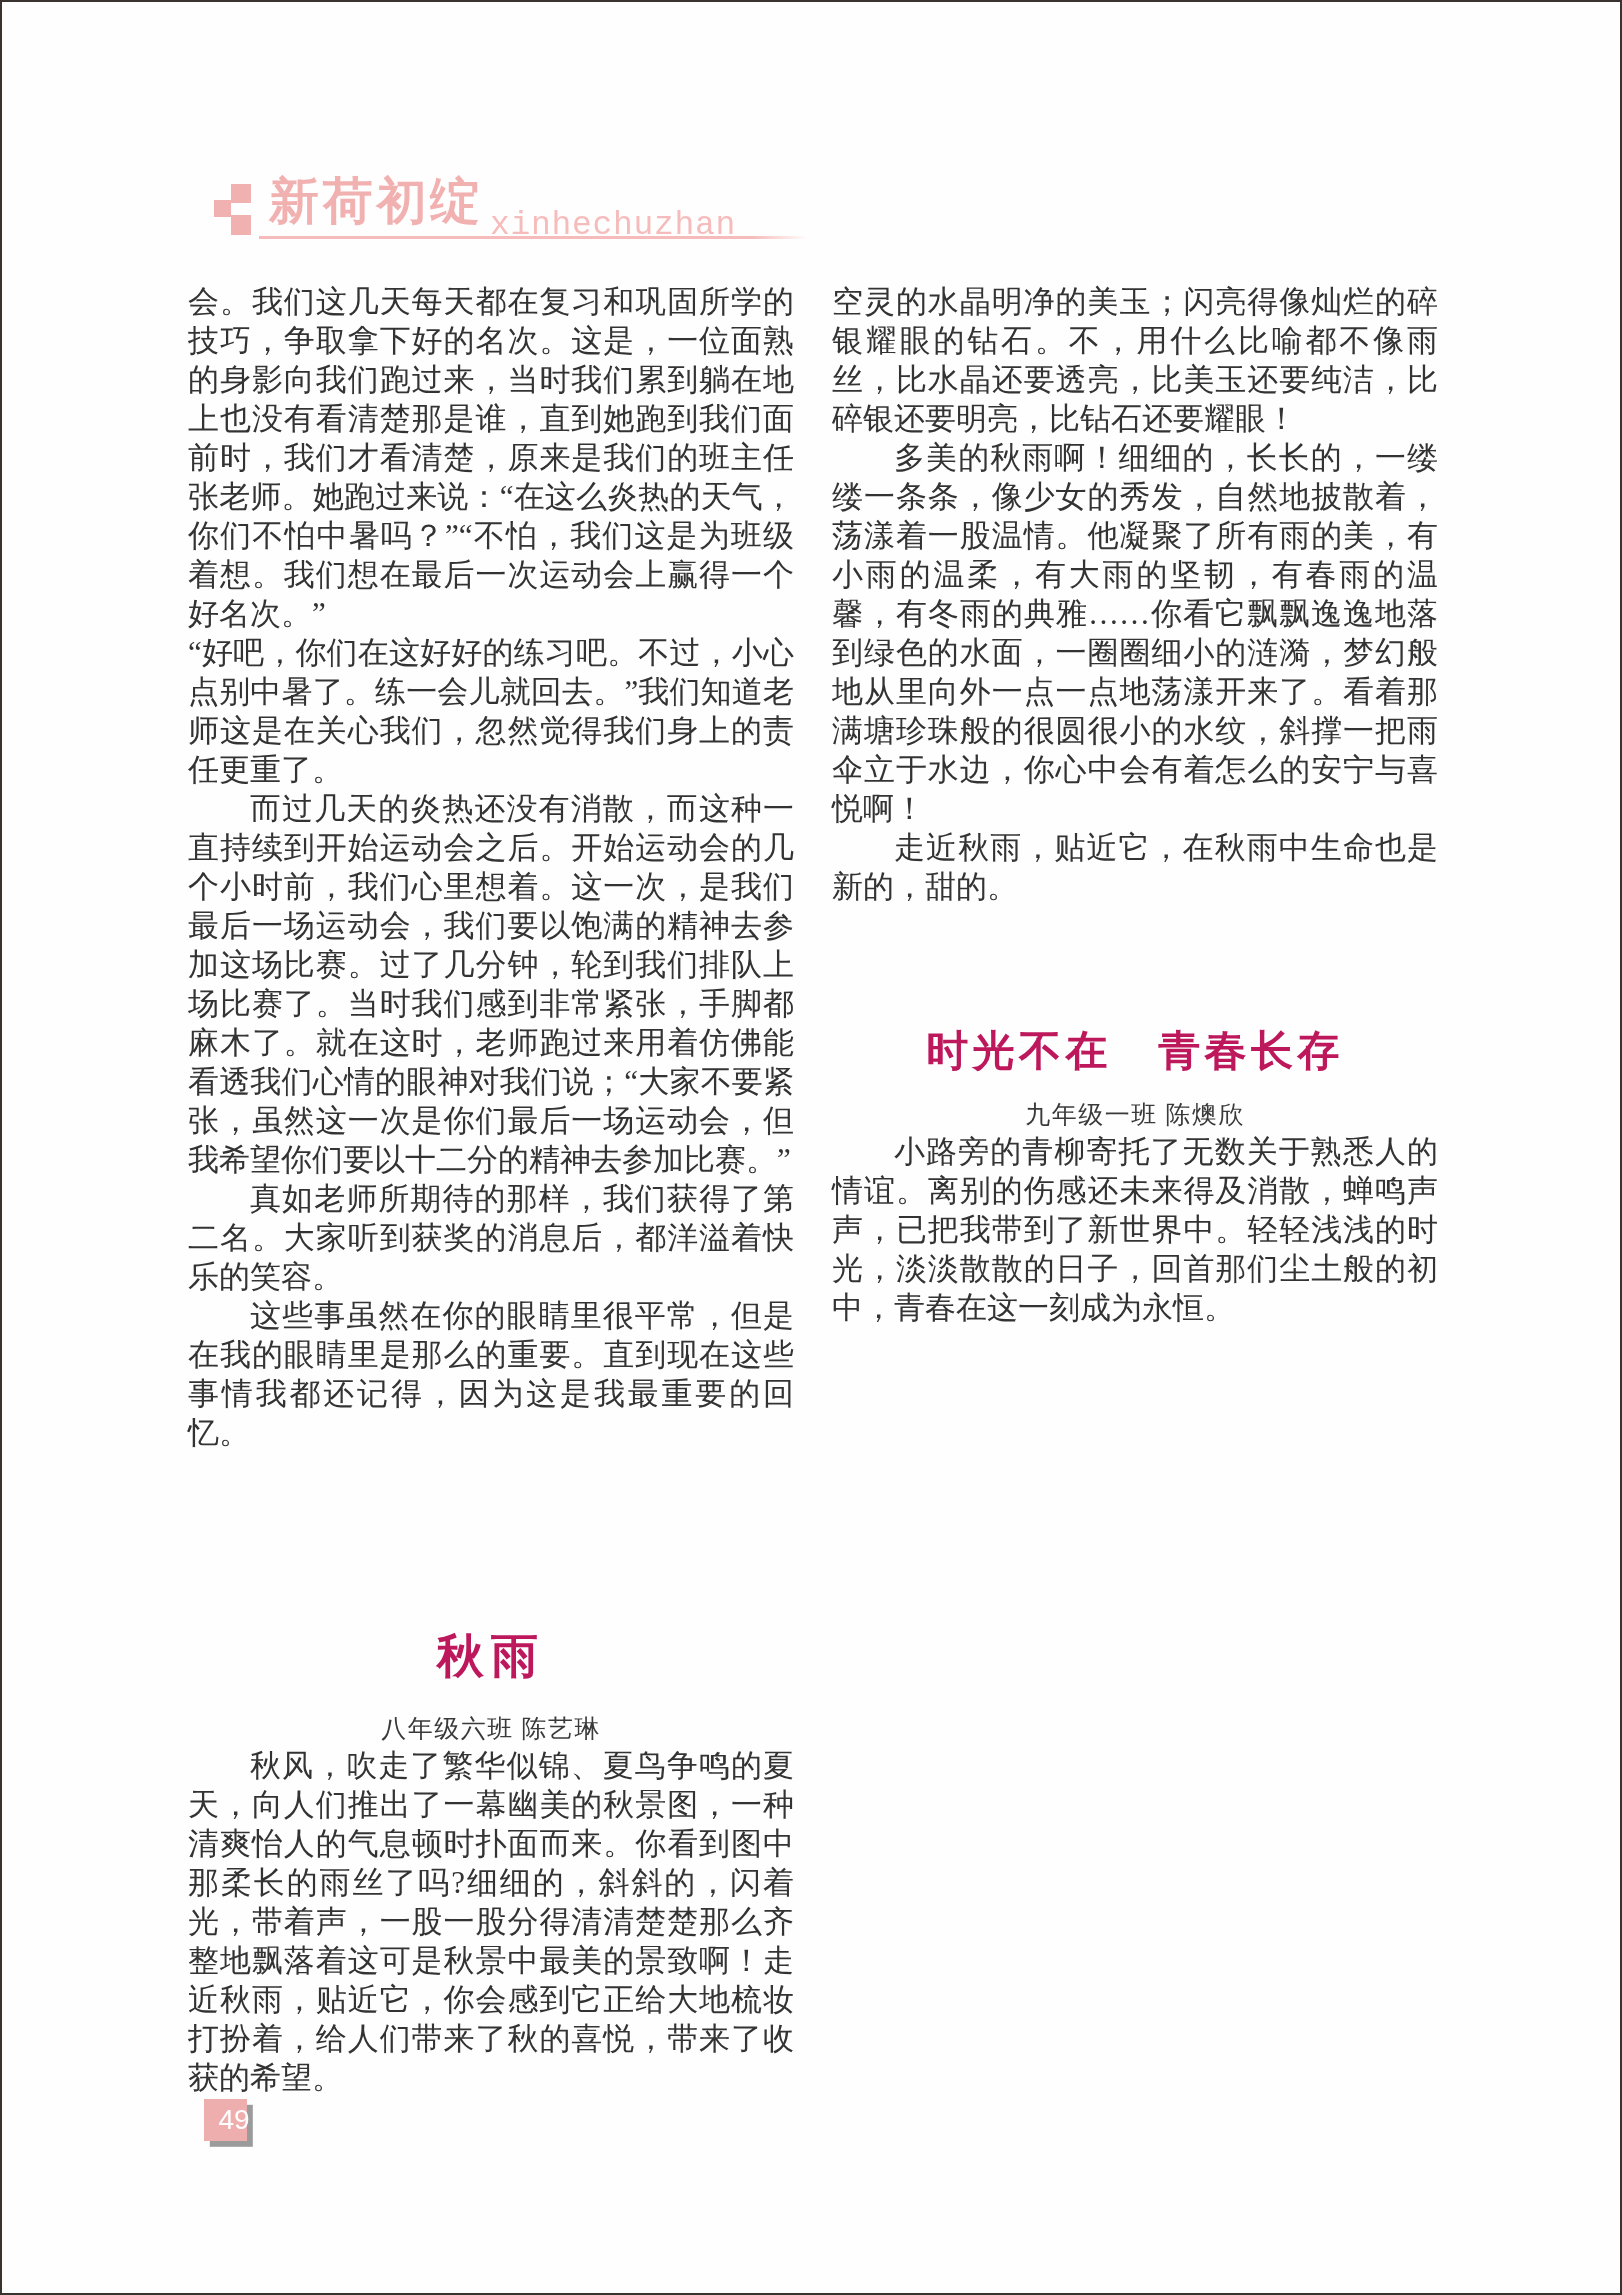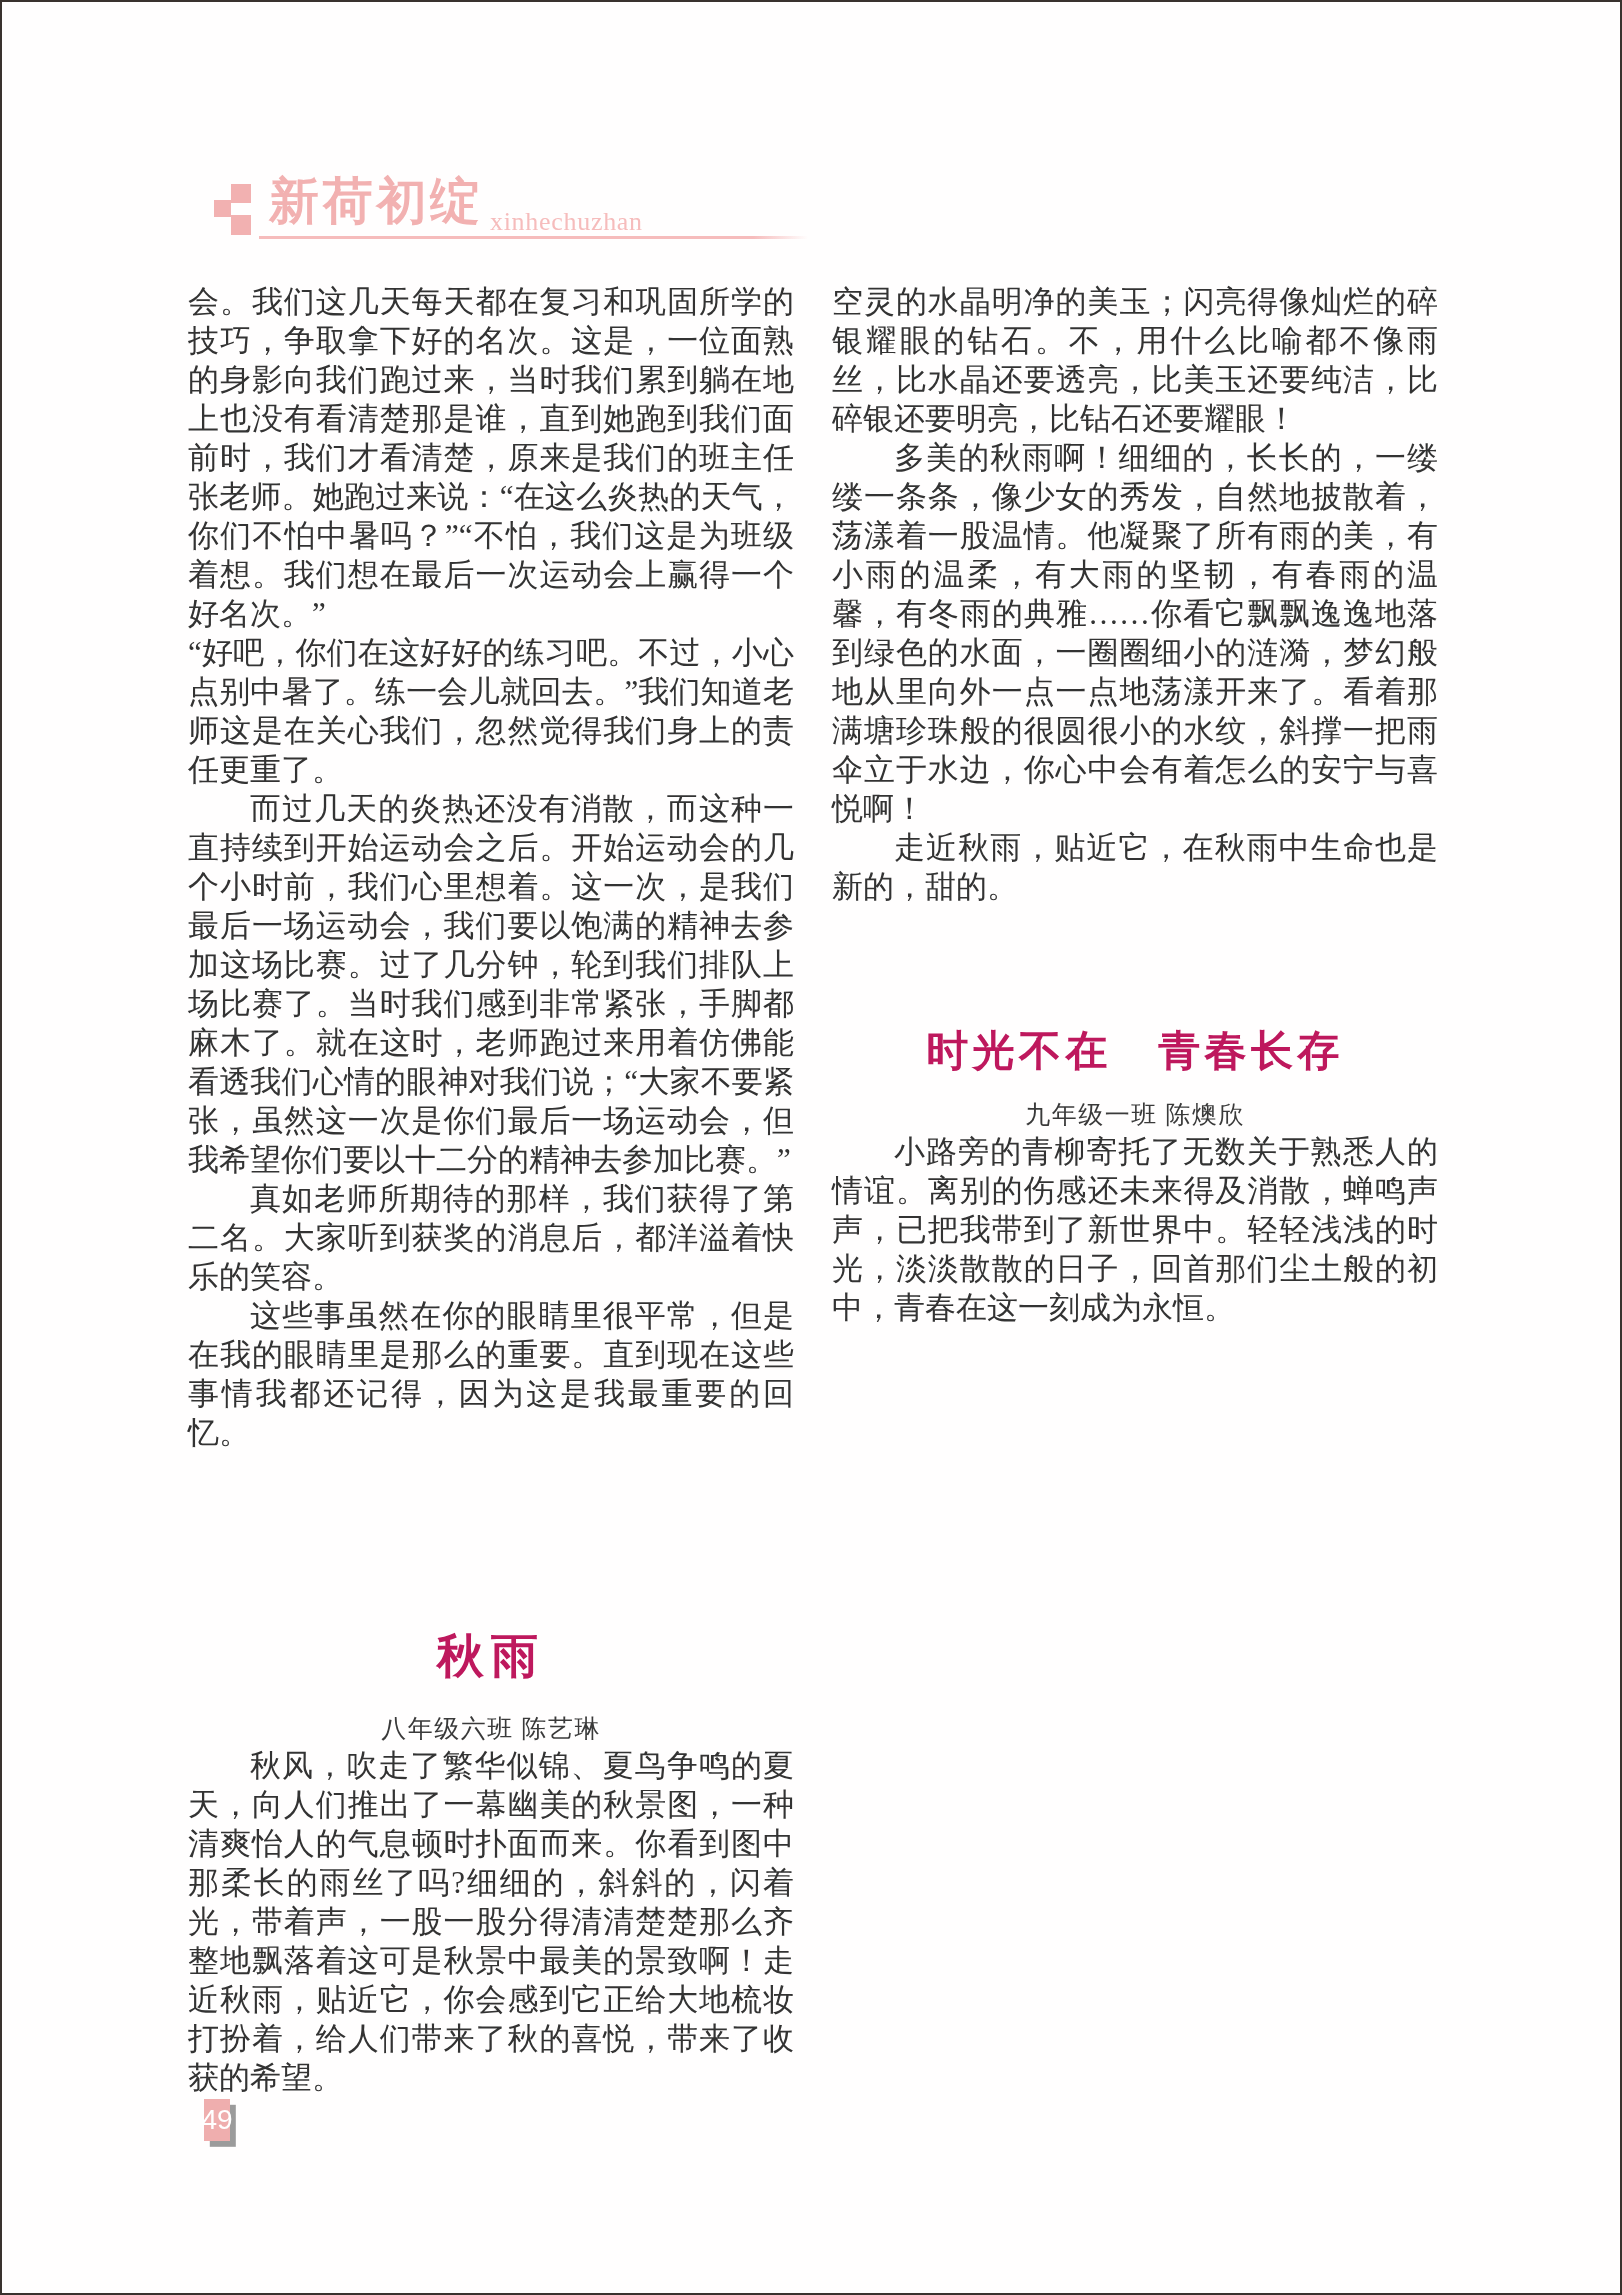--- a/index.html
+++ b/index.html
@@ -26,22 +26,22 @@
   .sq1{left:229px;top:182px;width:20px;height:19px;}
   .sq2{left:212px;top:198px;width:17px;height:17px;}
   .sq3{left:229px;top:213px;width:20px;height:20px;}
   .logo-cn{
     position:absolute;left:267px;top:174px;
     font-size:50px;font-weight:bold;line-height:1;
     color:var(--accent);letter-spacing:3.7px;white-space:nowrap;
   }
   .logo-py{
     position:absolute;left:488px;top:207px;
-    font-family:Liberation Serif, serif;
-    font-size:26px;line-height:1;color:var(--rule);letter-spacing:0.7px;white-space:nowrap;
+    font-family:Liberation Mono, monospace;
+    font-size:33px;line-height:1;color:var(--rule);letter-spacing:0.7px;white-space:nowrap;
   }
   .header-rule{
     position:absolute;left:257px;top:234px;width:549px;height:2.9px;
     background:linear-gradient(to right,var(--rule) 90%,rgba(246,188,188,0));
   }
   
   .col{
     position:absolute;top:280px;width:606px;
     font-size:31px;line-height:39px;
     text-align:justify;text-justify:inter-ideograph;
@@ -61,20 +61,21 @@
     text-align:center;font-size:25px;letter-spacing:1.5px;
     text-indent:0;line-height:1.3;margin:0 0 67px;color:#3a3a3a;white-space:nowrap;
   }
   
   .page-badge{
     position:absolute;left:202px;top:2097px;width:26px;height:42px;
     background:var(--badge);color:#ffffff;
     font-family:"Liberation Sans","DejaVu Sans",sans-serif;font-size:28px;
     display:flex;align-items:center;justify-content:center;
     box-shadow:5.8px 5.8px 0 var(--shadow);
+    padding-left:17px;
   }
 </style>
 </head>
 <body>
 
 <div class="page">
 
   <div>
     <div class="logo-sq sq1"></div>
     <div class="logo-sq sq2"></div>

